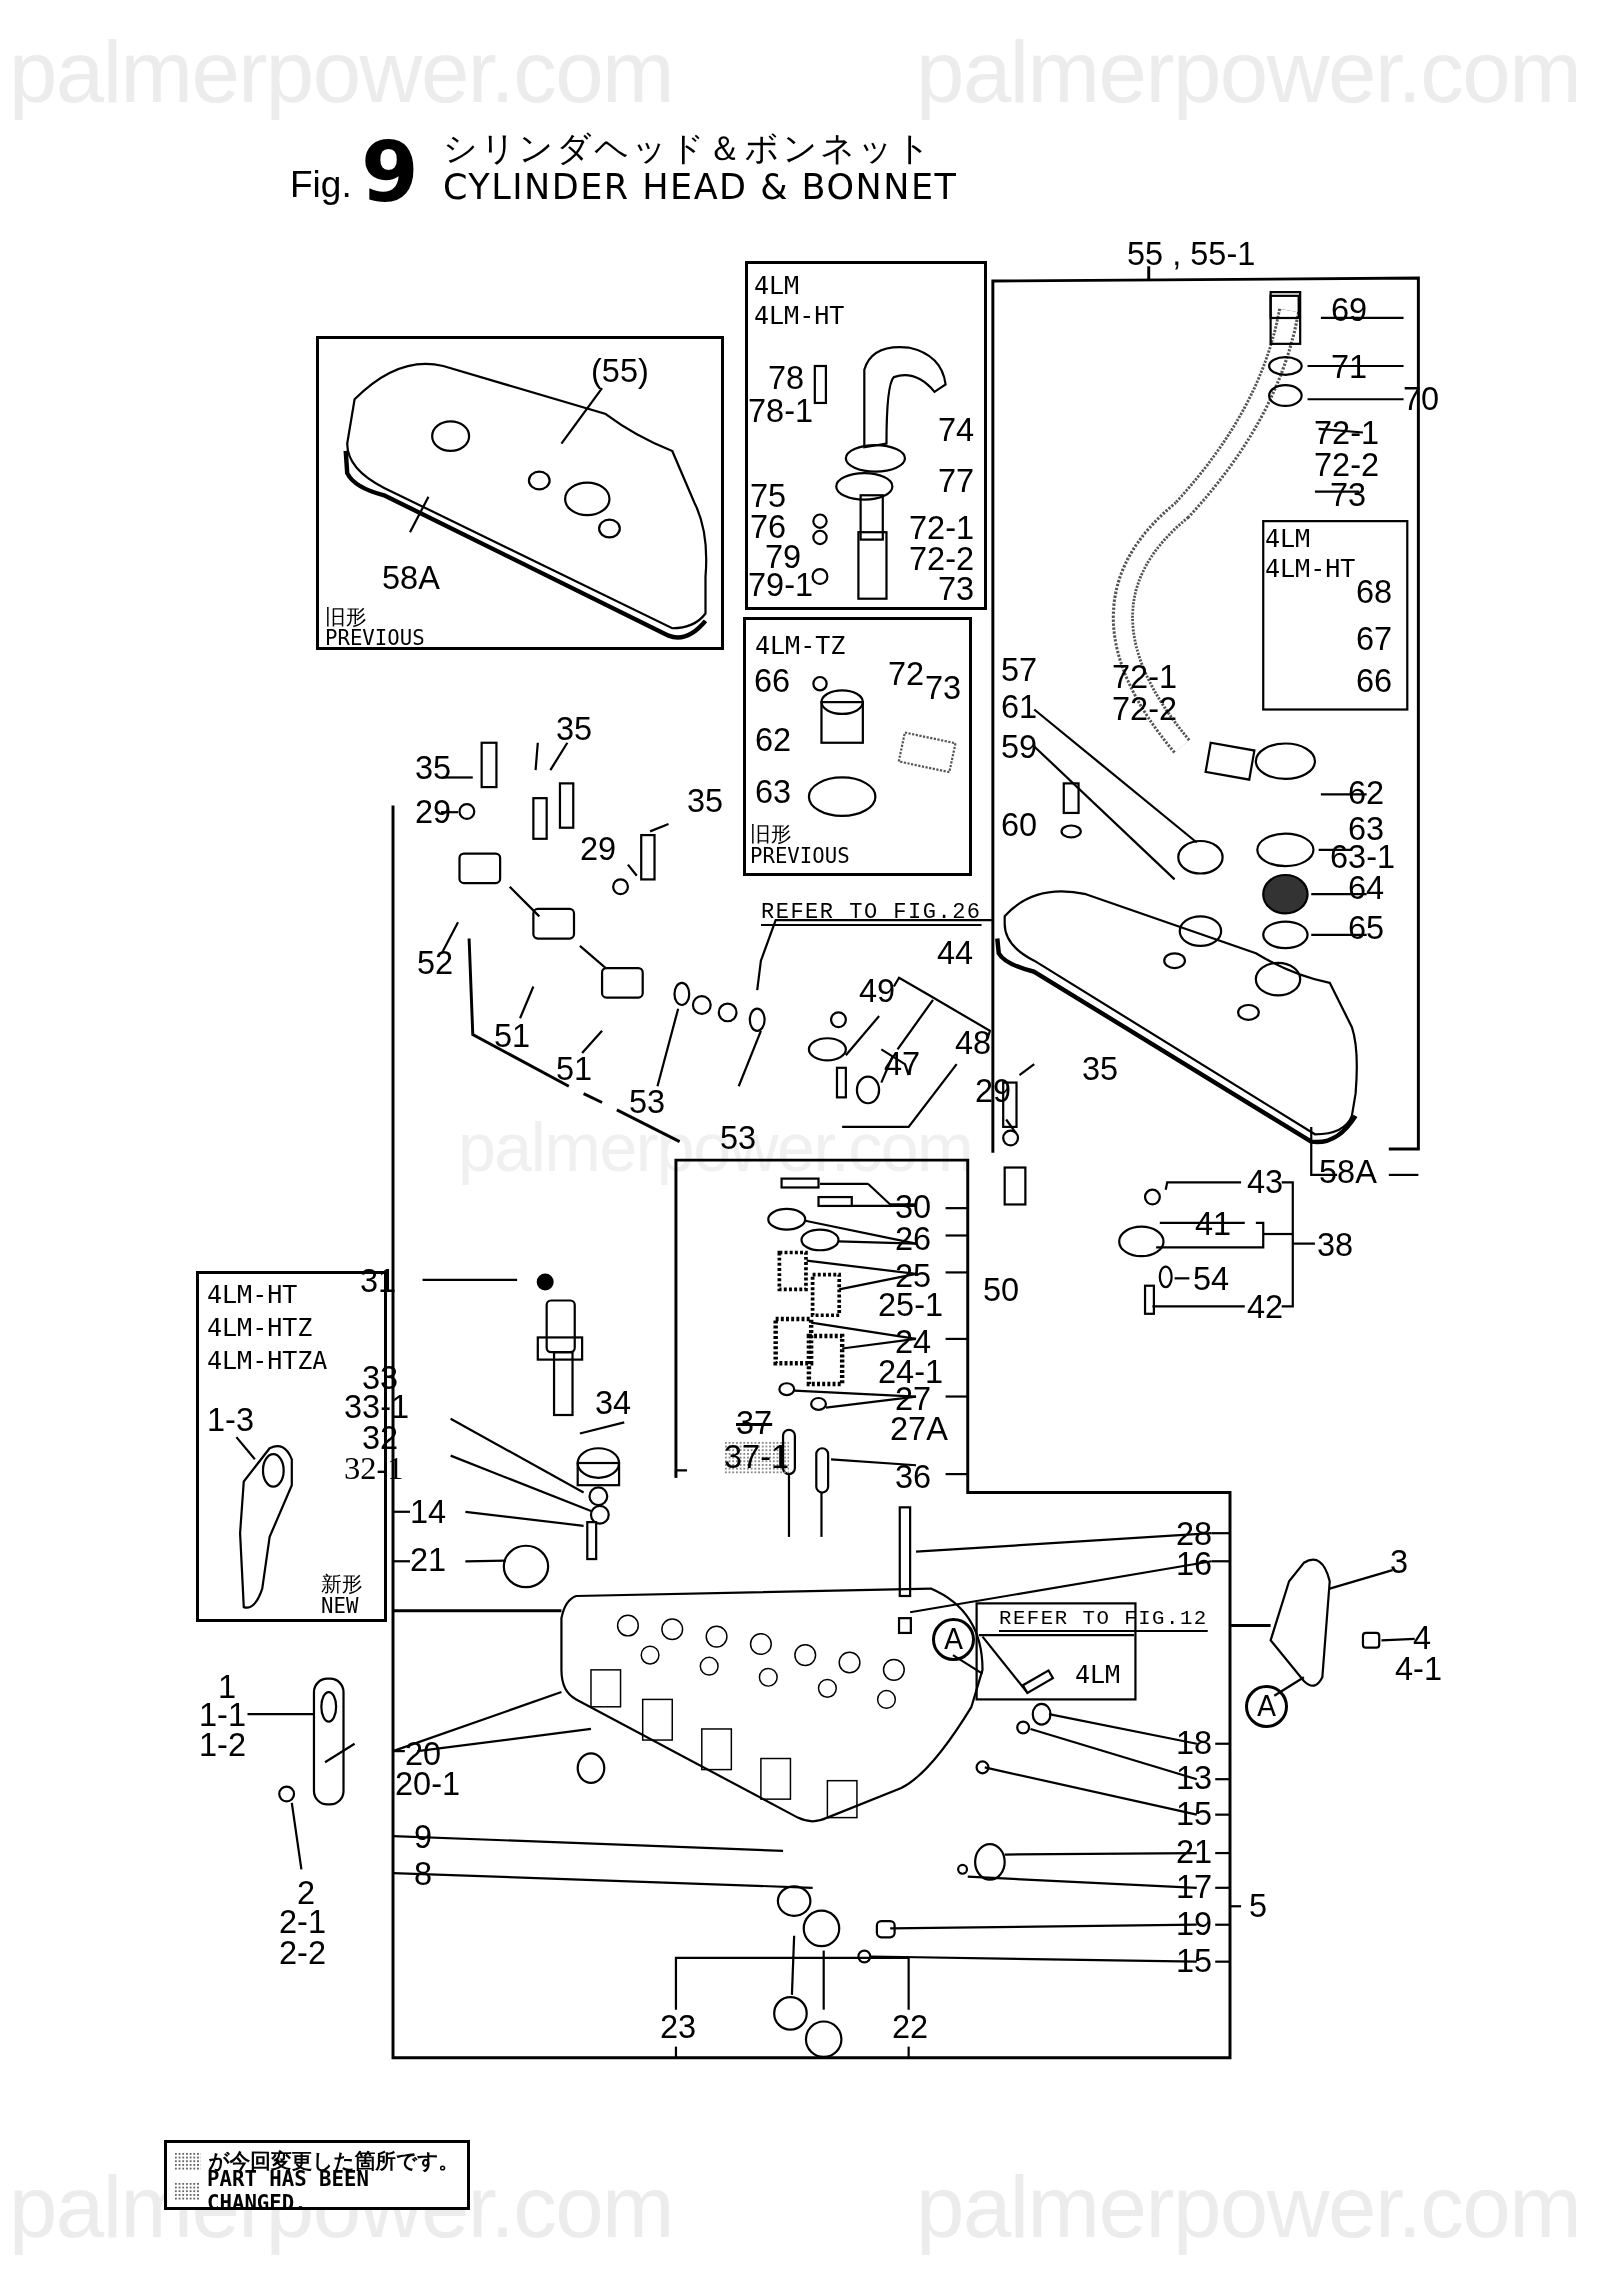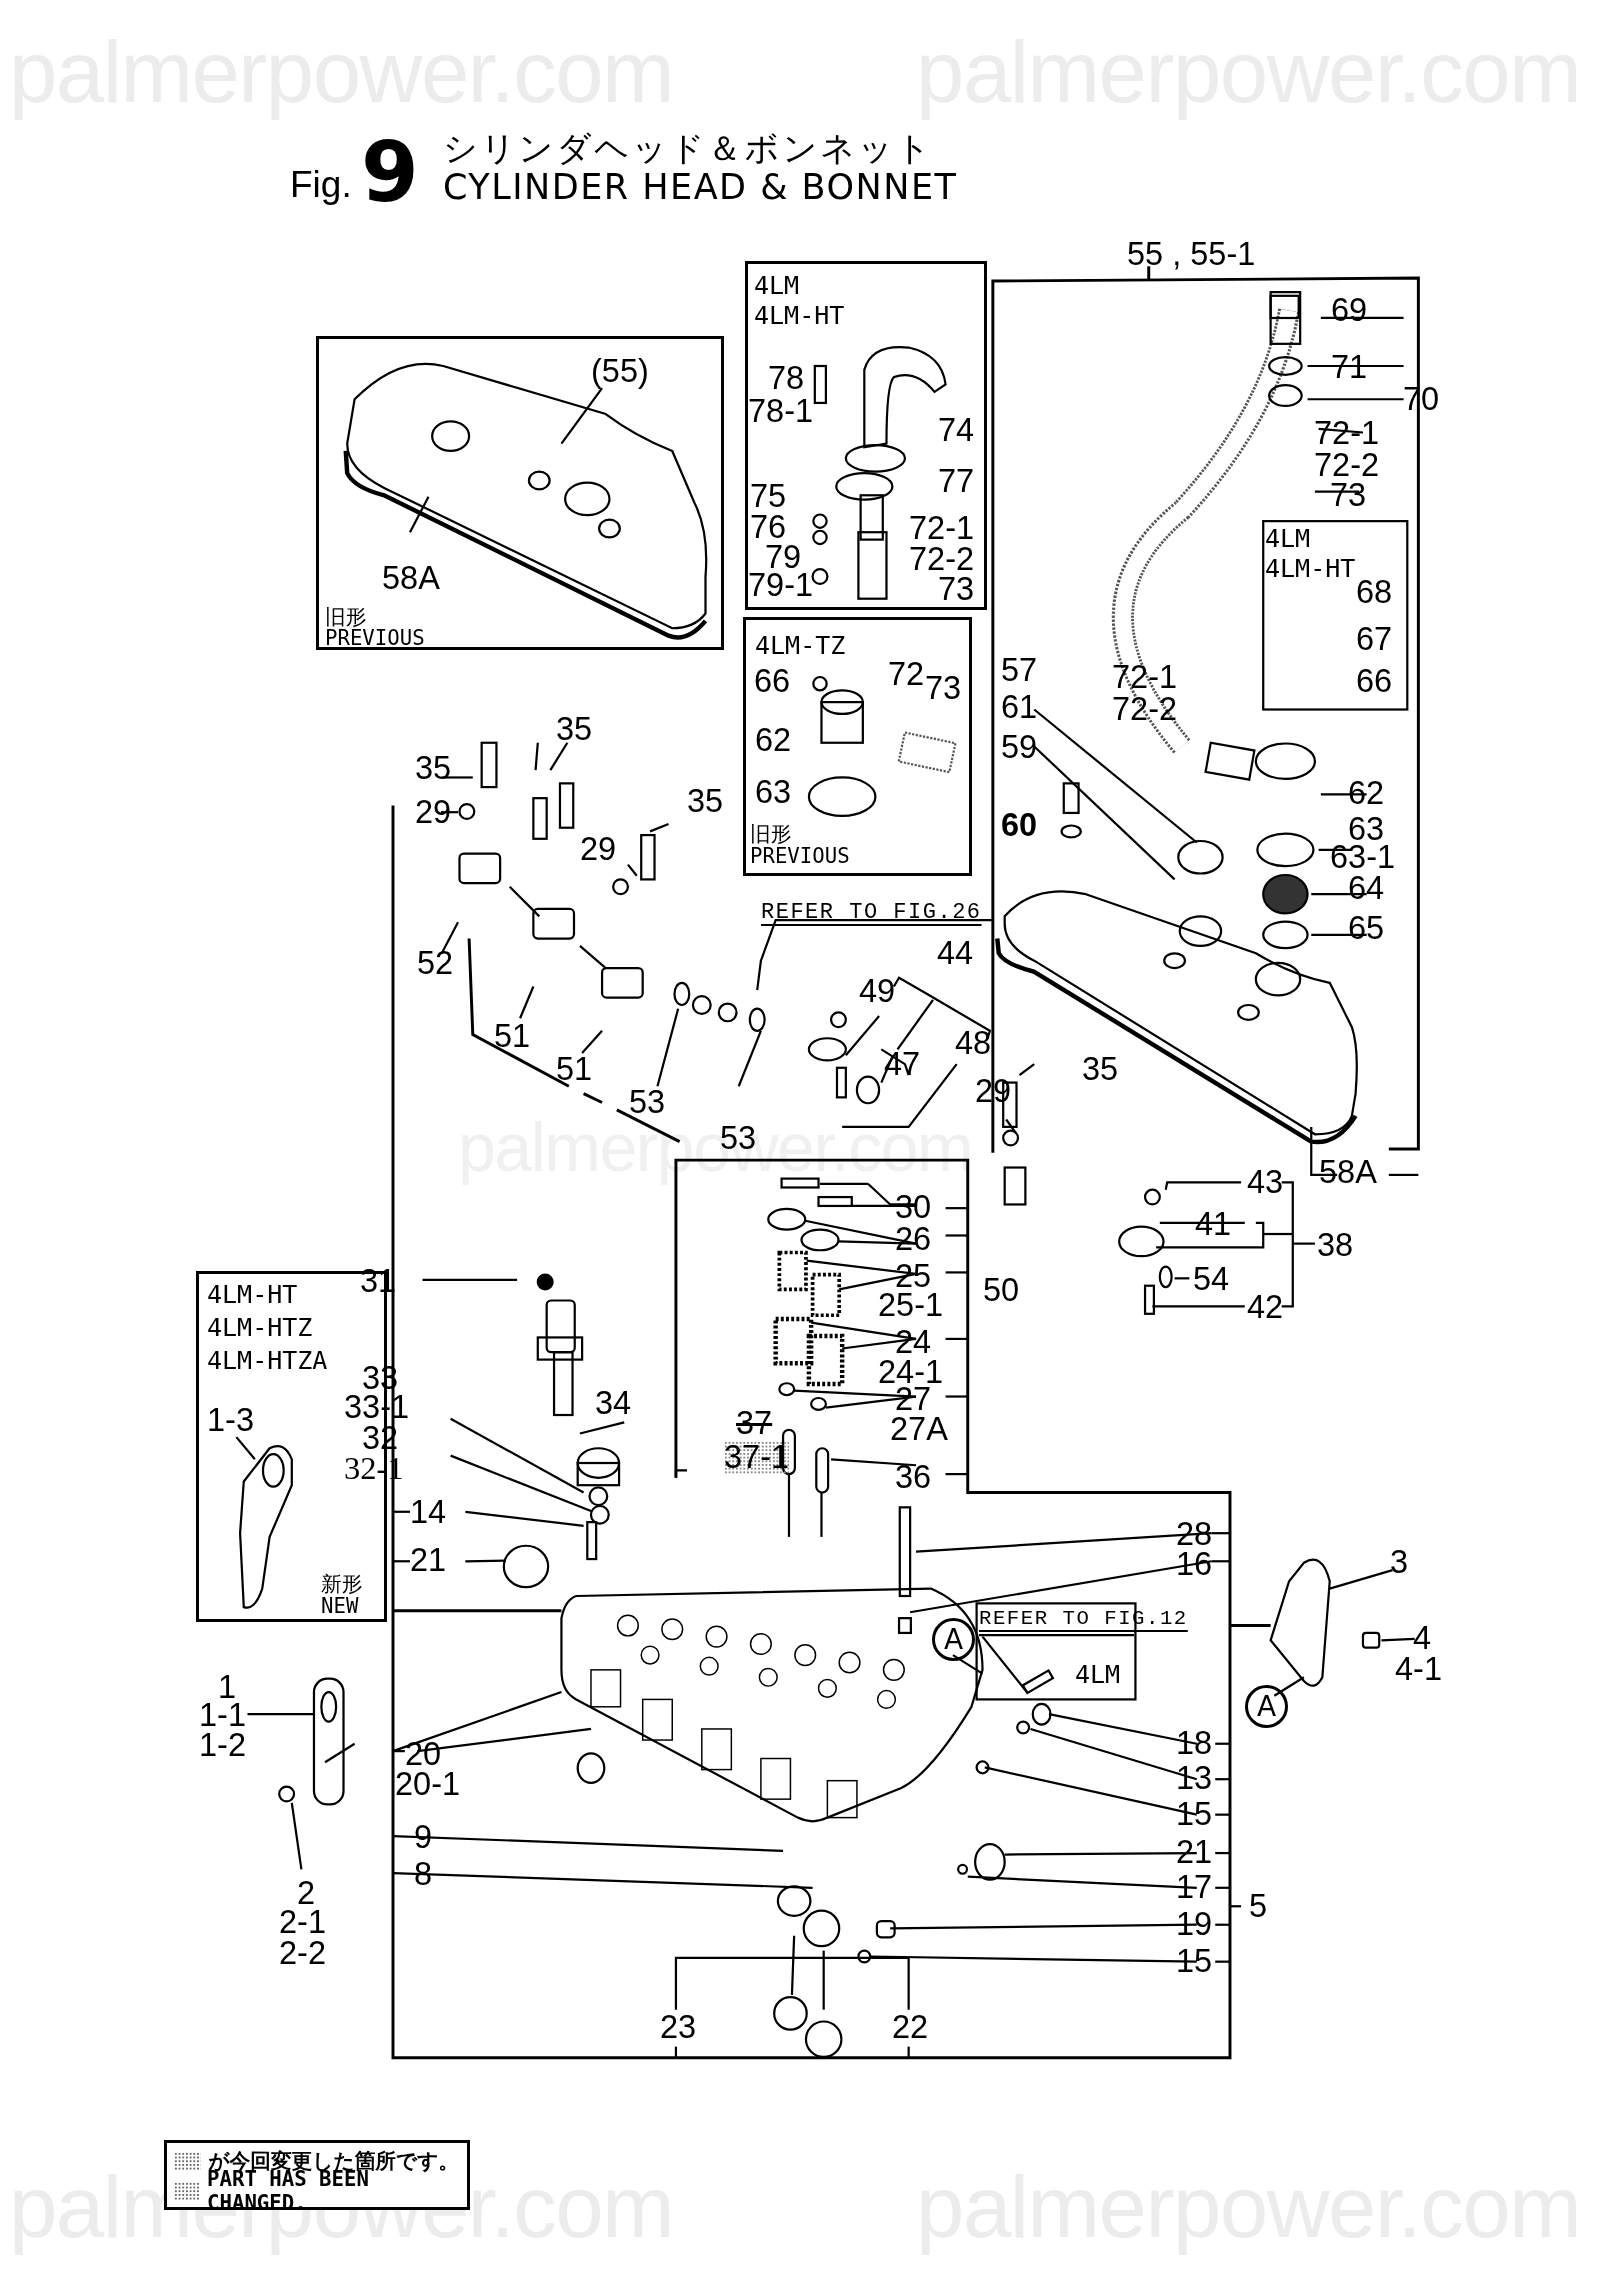--- a/index.html
+++ b/index.html
@@ -397,26 +397,26 @@
 <span class="num" style="left:1356px;top:665px;">66</span>
 <span class="num" style="left:1348px;top:777px;">62</span>
 <span class="num" style="left:1348px;top:813px;">63</span>
 <span class="num" style="left:1330px;top:841px;">63-1</span>
 <span class="num" style="left:1348px;top:872px;">64</span>
 <span class="num" style="left:1348px;top:912px;">65</span>
 <span class="num" style="left:1319px;top:1156px;">58A</span>
 <span class="num" style="left:1001px;top:654px;">57</span>
 <span class="num" style="left:1001px;top:691px;">61</span>
 <span class="num" style="left:1001px;top:731px;">59</span>
-<span class="num" style="left:1001px;top:809px;font-weight:bold;">60</span>
+<span class="num" style="left:1001px;top:809px;">60</span>
 <span class="num" style="left:1112px;top:661px;">72-1</span>
 <span class="num" style="left:1112px;top:693px;">72-2</span>
 
 <span class="ref" style="left:761px;top:900px;">REFER TO FIG.26</span>
-<span class="ref" style="left:979px;top:1607px;font-size:20.7px;">REFER TO FIG.12</span>
+<span class="ref" style="left:979px;top:1607px;font-size:20.7px;padding-left:20px;">REFER TO FIG.12</span>
 <span class="lbl" style="left:1075px;top:1662px;font-size:25px;">4LM</span>
 <span class="circleA" style="left:932px;top:1618px;">A</span>
 <span class="circleA" style="left:1245px;top:1685px;">A</span>
 
 <span class="num" style="left:415px;top:752px;">35</span>
 <span class="num" style="left:556px;top:713px;">35</span>
 <span class="num" style="left:687px;top:785px;">35</span>
 <span class="num" style="left:415px;top:796px;">29</span>
 <span class="num" style="left:580px;top:833px;">29</span>
 <span class="num" style="left:417px;top:947px;">52</span>

